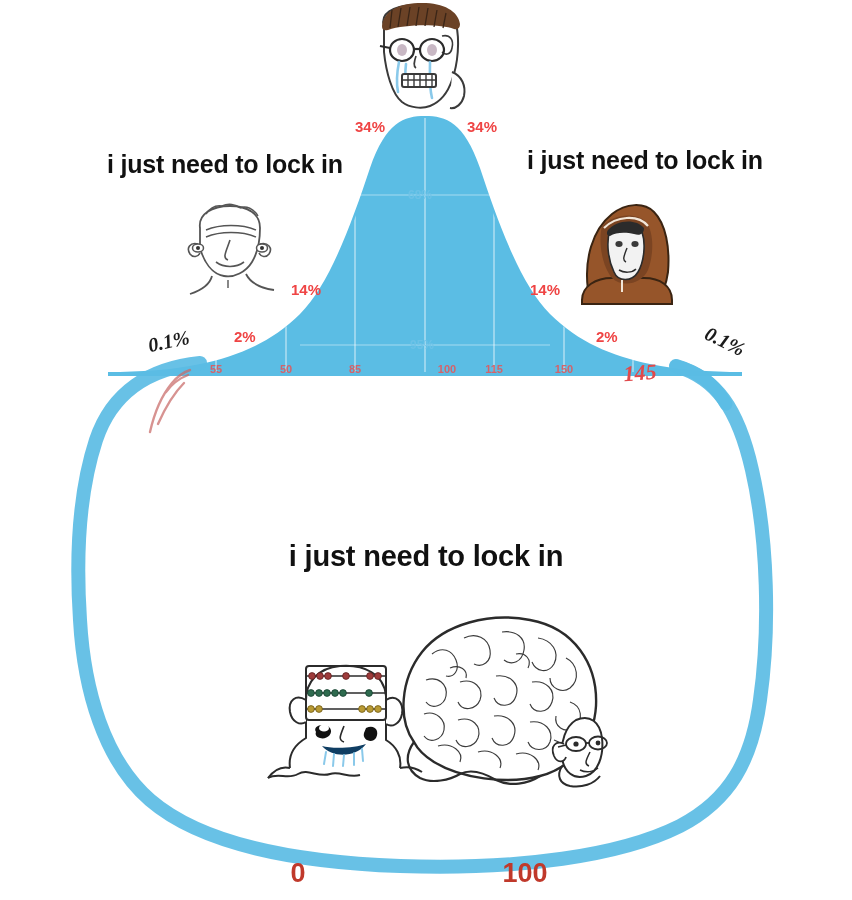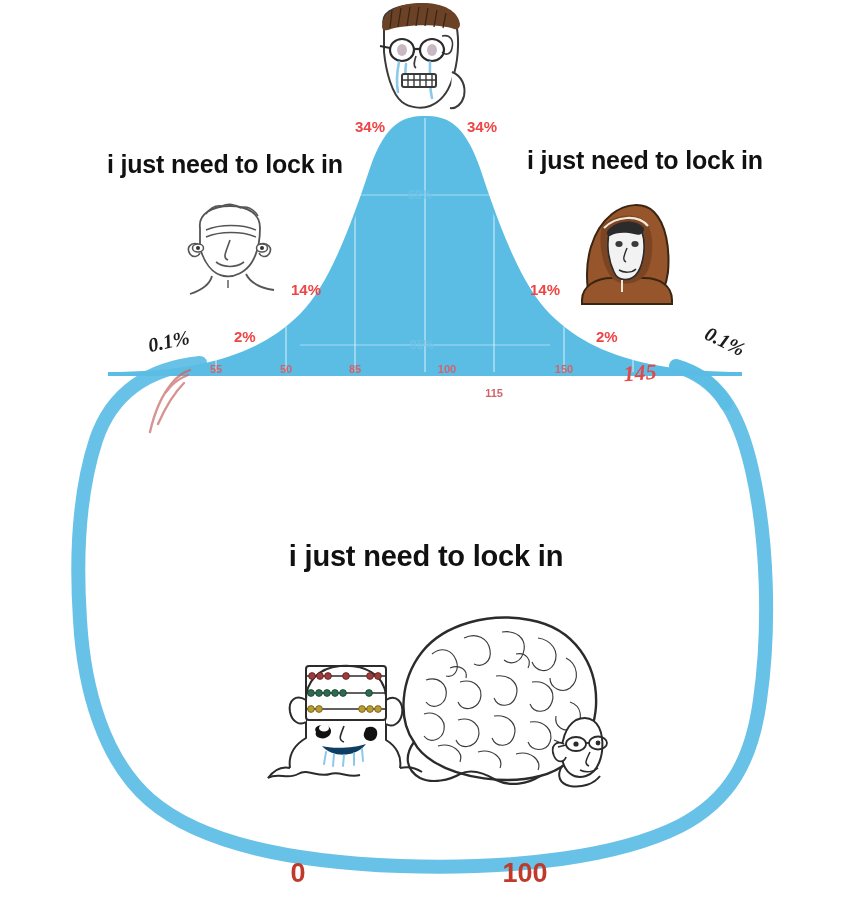--- a/index.html
+++ b/index.html
@@ -395,20 +395,20 @@
   <div class="pct" style="left:596px;top:328px;">2%</div>
   <div class="pct-tilt" style="left:704px;top:330px;transform:rotate(26deg);">0.1%</div>
 
   <div class="pct-in" style="left:408px;top:188px;">68%</div>
   <div class="pct-in" style="left:410px;top:338px;">95%</div>
 
   <div class="tick" style="left:194px;top:363px;">55</div>
   <div class="tick" style="left:264px;top:363px;">50</div>
   <div class="tick" style="left:333px;top:363px;">85</div>
   <div class="tick" style="left:425px;top:363px;">100</div>
-  <div class="tick" style="left:472px;top:363px;margin-top:24px;">115</div>
+  <div class="tick" style="left:472px;top:363px;">115</div>
   <div class="tick" style="left:542px;top:363px;">150</div>
   <div class="tick hand" style="left:618px;top:360px;">145</div>
 
   <div class="range-num" style="left:268px;top:858px;width:60px;">0</div>
   <div class="range-num" style="left:480px;top:858px;width:90px;">100</div>
 
 </div>
 
 </body></html>

